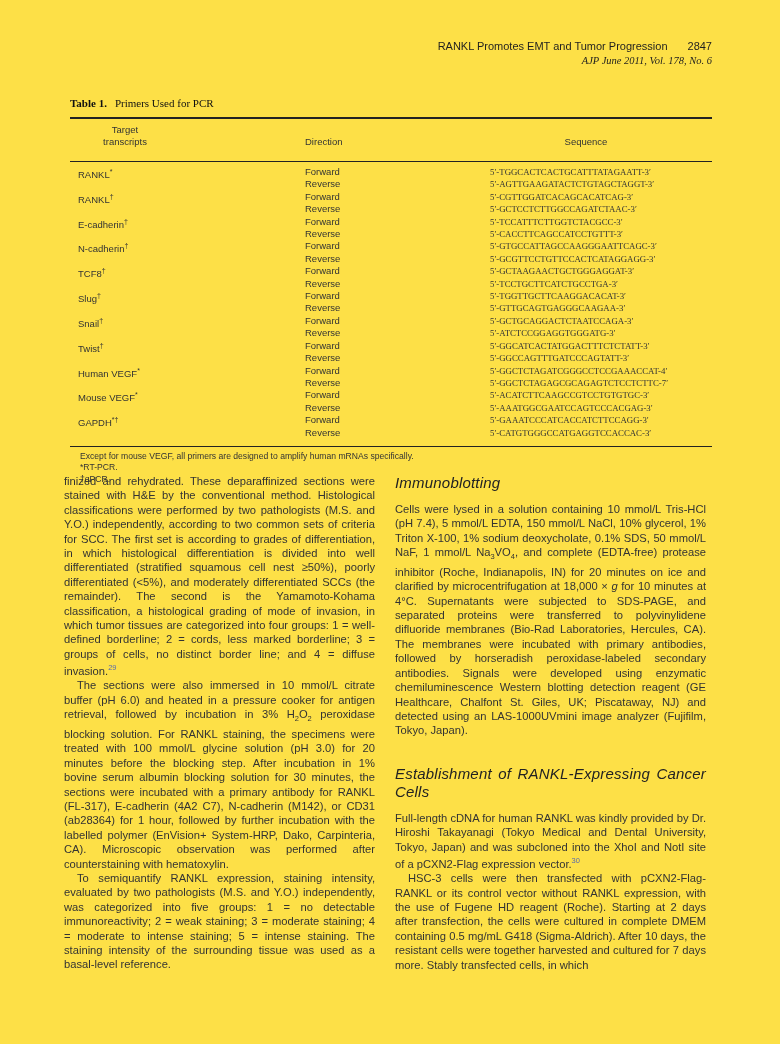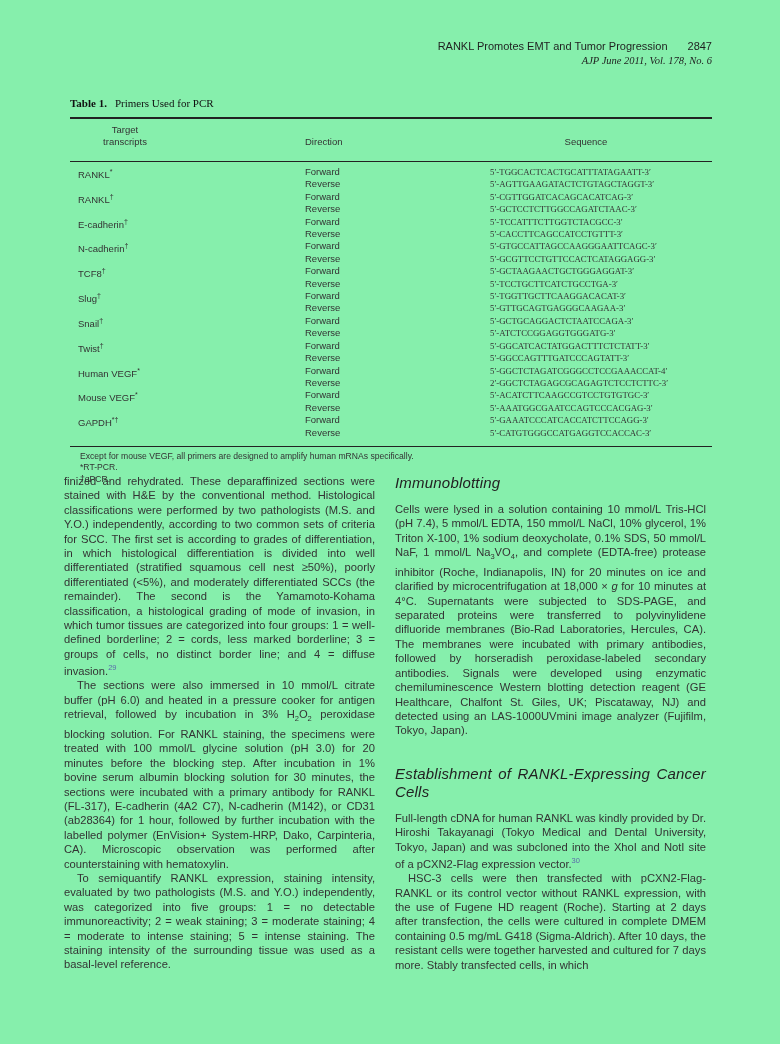--- a/index.html
+++ b/index.html
@@ -1,16 +1,16 @@
 <!DOCTYPE html>
 <html><head>
 <meta charset="utf-8">
 <style>
   html,body{margin:0;padding:0;background:#ffffff;}
-  .page{position:relative;width:780px;height:1044px;background:#86efac;overflow:hidden;
+  .page{position:relative;width:780px;height:1044px;background:#fde047;overflow:hidden;
         font-family:"Liberation Sans",sans-serif;color:#2e2e2e;}
 
   
   .running-header{position:absolute;top:40px;right:68px;text-align:right;}
   .rh-line1{font-size:11px;color:#1f1f1f;}
   .rh-page{margin-left:20px;}
   .rh-line2{font-family:"Liberation Serif",serif;font-style:italic;font-size:10.5px;margin-top:3px;color:#1f1f1f;}
 
   
   .tablewrap{position:absolute;left:70px;top:97px;width:642px;}
@@ -158,21 +158,21 @@
             </div>
           </div>
           <div class="trow">
             <div class="cell cell-target">Human VEGF<sup>*</sup></div>
             <div class="cell cell-dir">
               <div>Forward</div>
               <div>Reverse</div>
             </div>
             <div class="cell cell-seq">
               <div class="seq">5′-GGCTCTAGATCGGGCCTCCGAAACCAT-4′</div>
-              <div class="seq">2′-GGCTCTAGAGCGCAGAGTCTCCTCTTC-3′</div>
+              <div class="seq">5′-GGCTCTAGAGCGCAGAGTCTCCTCTTC-7′</div>
             </div>
           </div>
           <div class="trow">
             <div class="cell cell-target">Mouse VEGF<sup>*</sup></div>
             <div class="cell cell-dir">
               <div>Forward</div>
               <div>Reverse</div>
             </div>
             <div class="cell cell-seq">
               <div class="seq">5′-ACATCTTCAAGCCGTCCTGTGTGC-3′</div>

